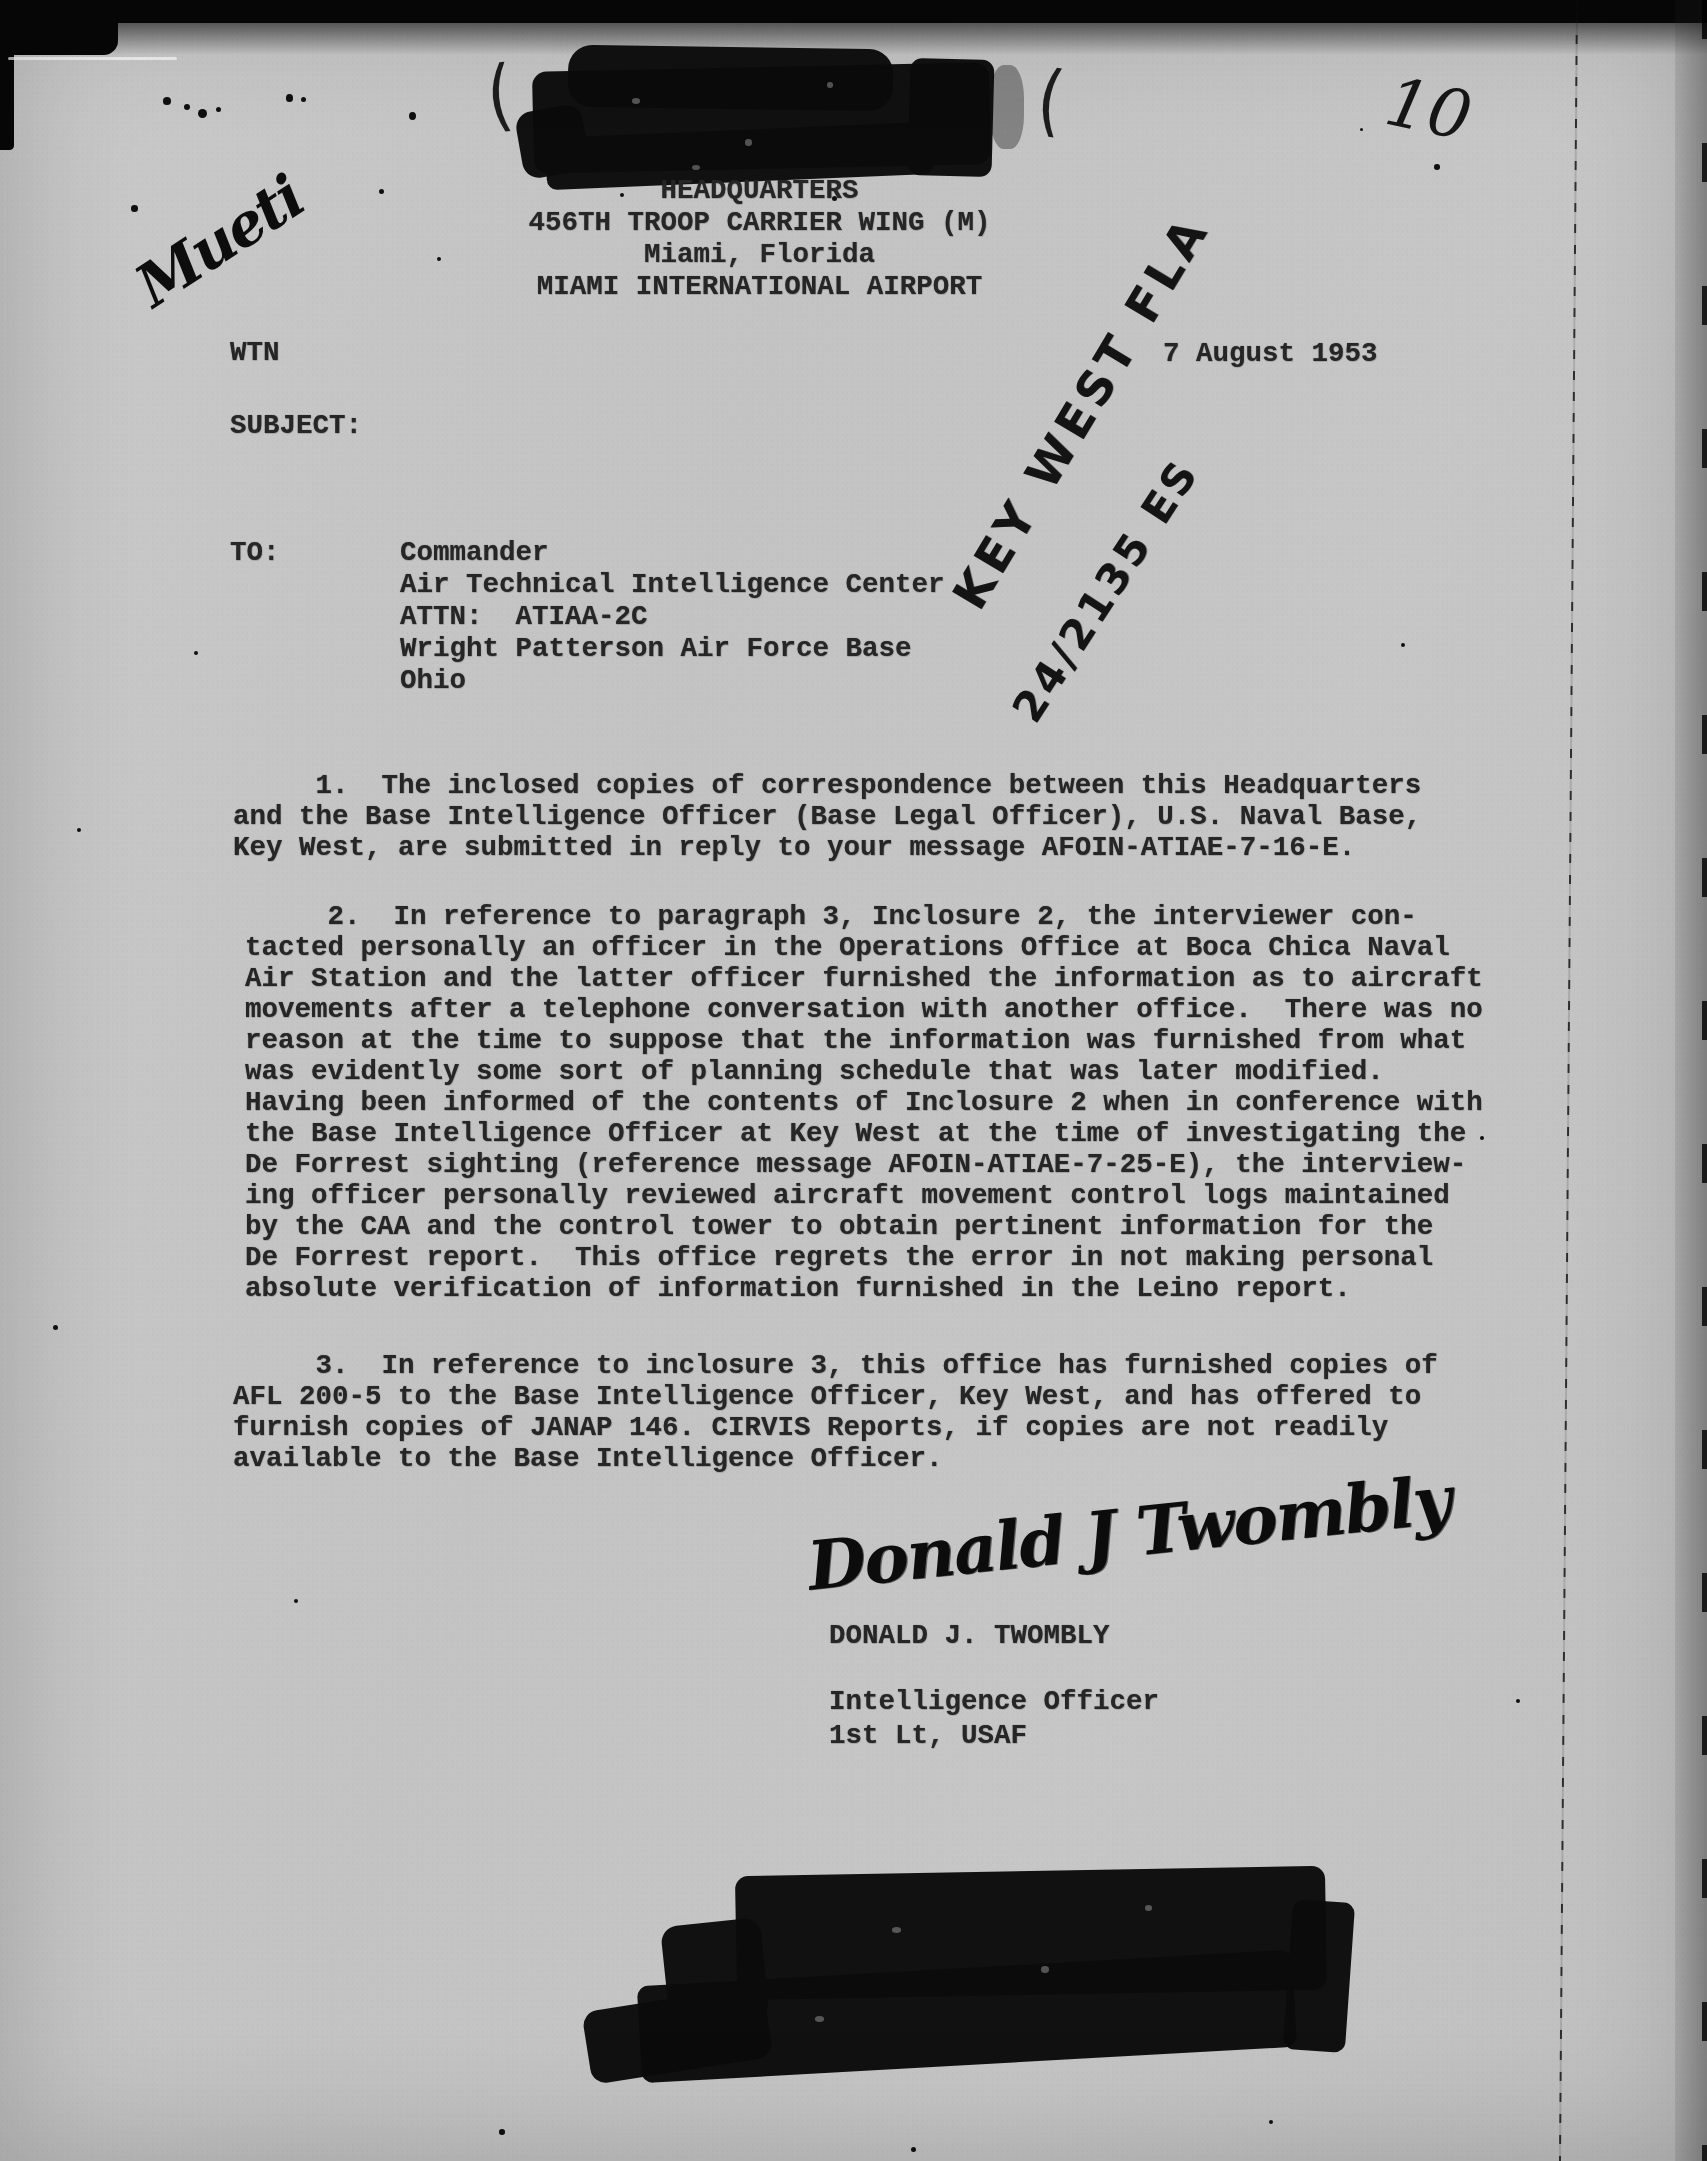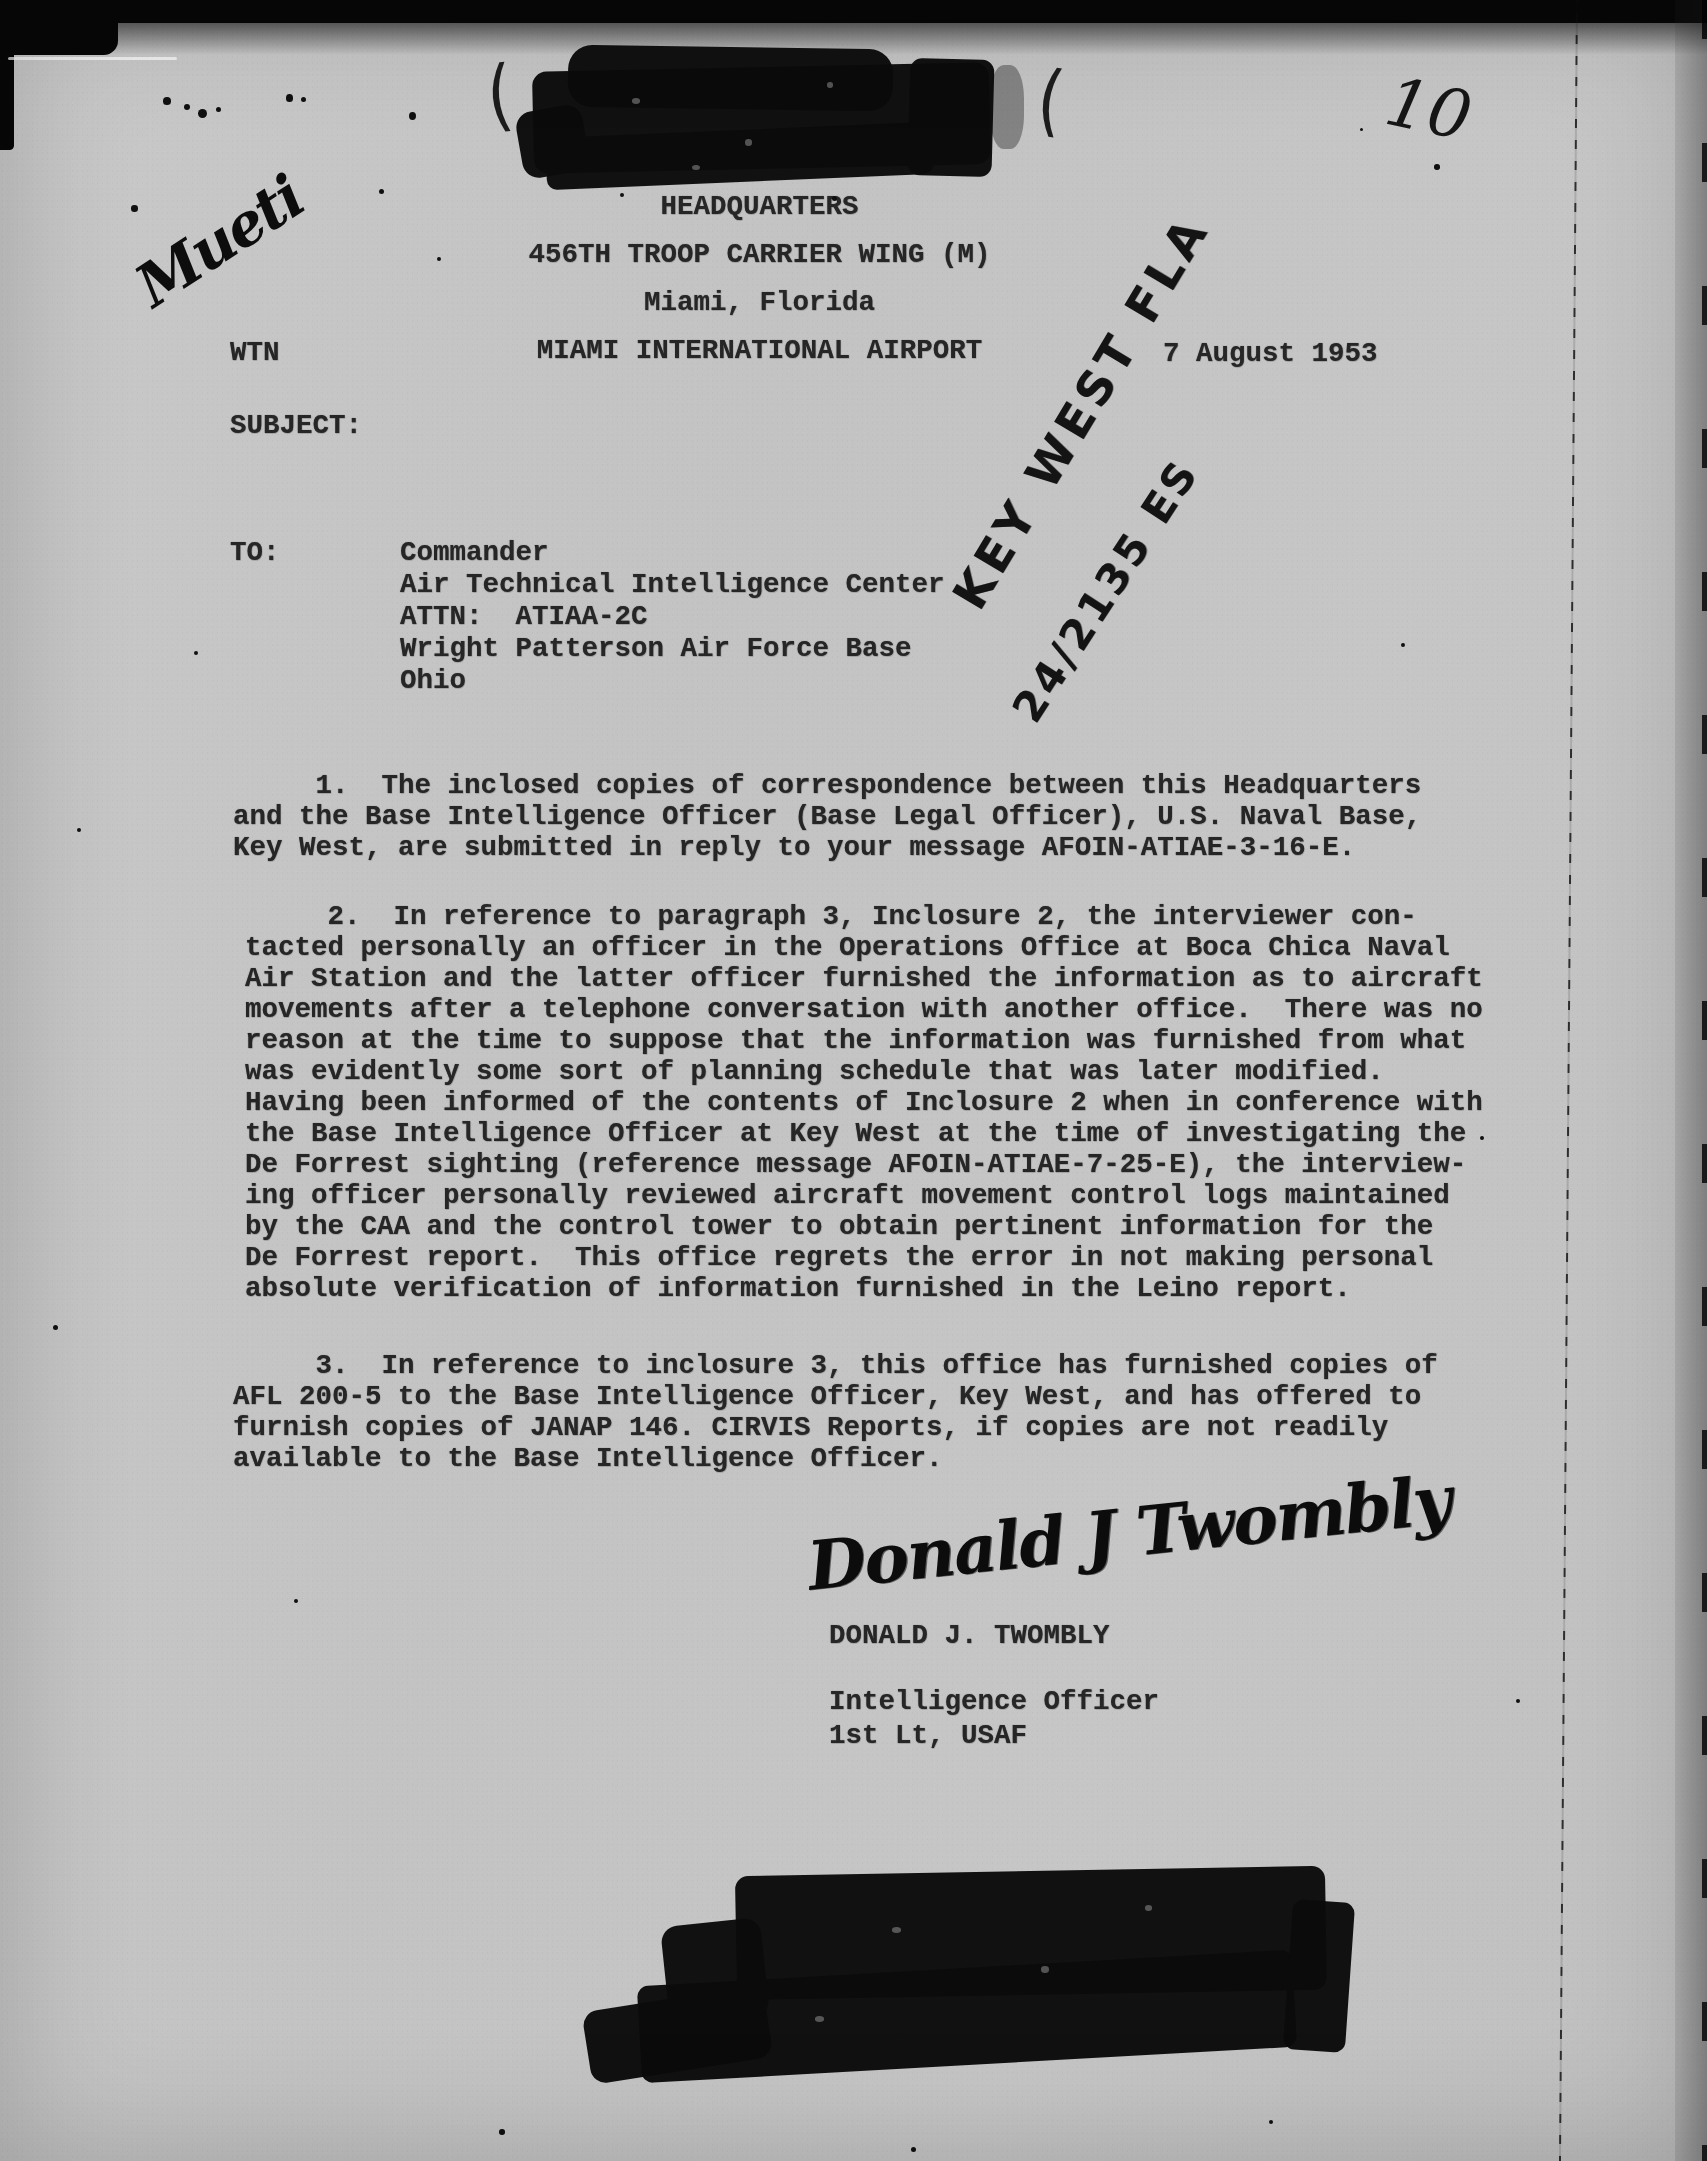--- a/index.html
+++ b/index.html
@@ -18,21 +18,21 @@
     font-family:"Liberation Mono","DejaVu Sans Mono",monospace;
     font-weight:700;font-size:27.5px;line-height:31px;color:#262626;
     text-shadow:0 0 1.1px rgba(25,25,25,.5), 0.6px 0.6px 0 rgba(40,40,40,.15);
     letter-spacing:0;
   }
   .hand{font-family:"DejaVu Serif",serif;font-style:italic;color:#101010;}
   .print-hand{font-family:"DejaVu Sans","Liberation Sans",sans-serif;color:#141414;}
 
   
   .letterhead{left:209px;top:175px;width:1101px;text-align:center;line-height:32px;}
-  .letterhead span{display:block;margin-top:16px;}
+  .letterhead span{display:block;}
 
   
   .office-symbol{left:230px;top:337px;}
   .date-line{left:1163px;top:338px;}
 
   
   .subject-label{left:230px;top:410px;}
   .subject-text{left:400px;top:410px;}
   .to-label{left:230px;top:537px;}
   .to-address{left:400px;top:537px;line-height:32px;}
@@ -158,21 +158,21 @@
 
   <span class="abs typed to-label">TO:</span>
   <div class="abs typed pre to-address">Commander
 Air Technical Intelligence Center
 ATTN:  ATIAA-2C
 Wright Patterson Air Force Base
 Ohio</div>
 
   <div class="abs typed pre para1">     1.  The inclosed copies of correspondence between this Headquarters
 and the Base Intelligence Officer (Base Legal Officer), U.S. Naval Base,
-Key West, are submitted in reply to your message AFOIN-ATIAE-3-16-E.</div>
+Key West, are submitted in reply to your message AFOIN-ATIAE-7-16-E.</div>
   <div class="abs typed pre para2">     2.  In reference to paragraph 3, Inclosure 2, the interviewer con-
 tacted personally an officer in the Operations Office at Boca Chica Naval
 Air Station and the latter officer furnished the information as to aircraft
 movements after a telephone conversation with another office.  There was no
 reason at the time to suppose that the information was furnished from what
 was evidently some sort of planning schedule that was later modified.
 Having been informed of the contents of Inclosure 2 when in conference with
 the Base Intelligence Officer at Key West at the time of investigating the
 De Forrest sighting (reference message AFOIN-ATIAE-7-25-E), the interview-
 ing officer personally reviewed aircraft movement control logs maintained

